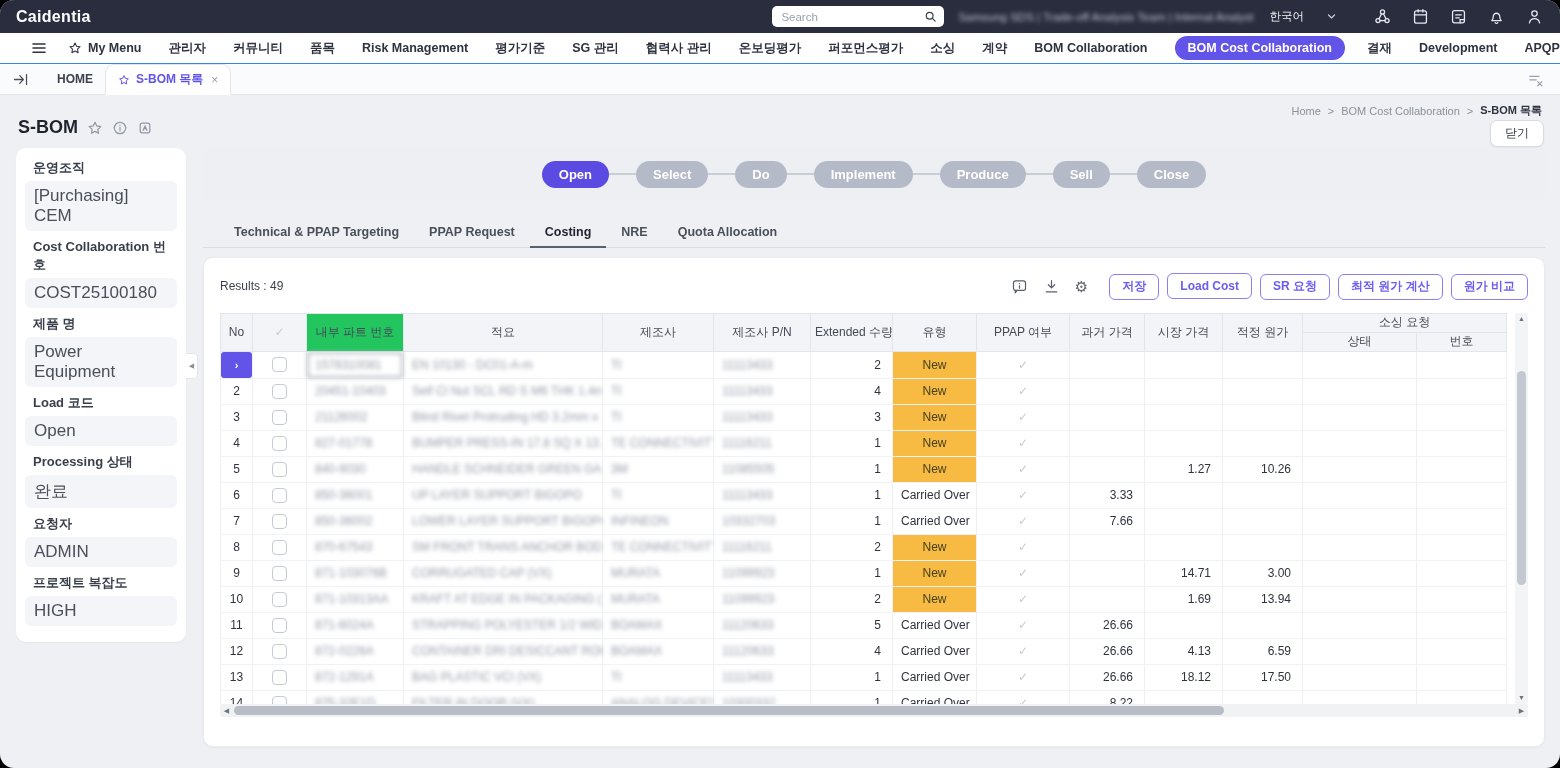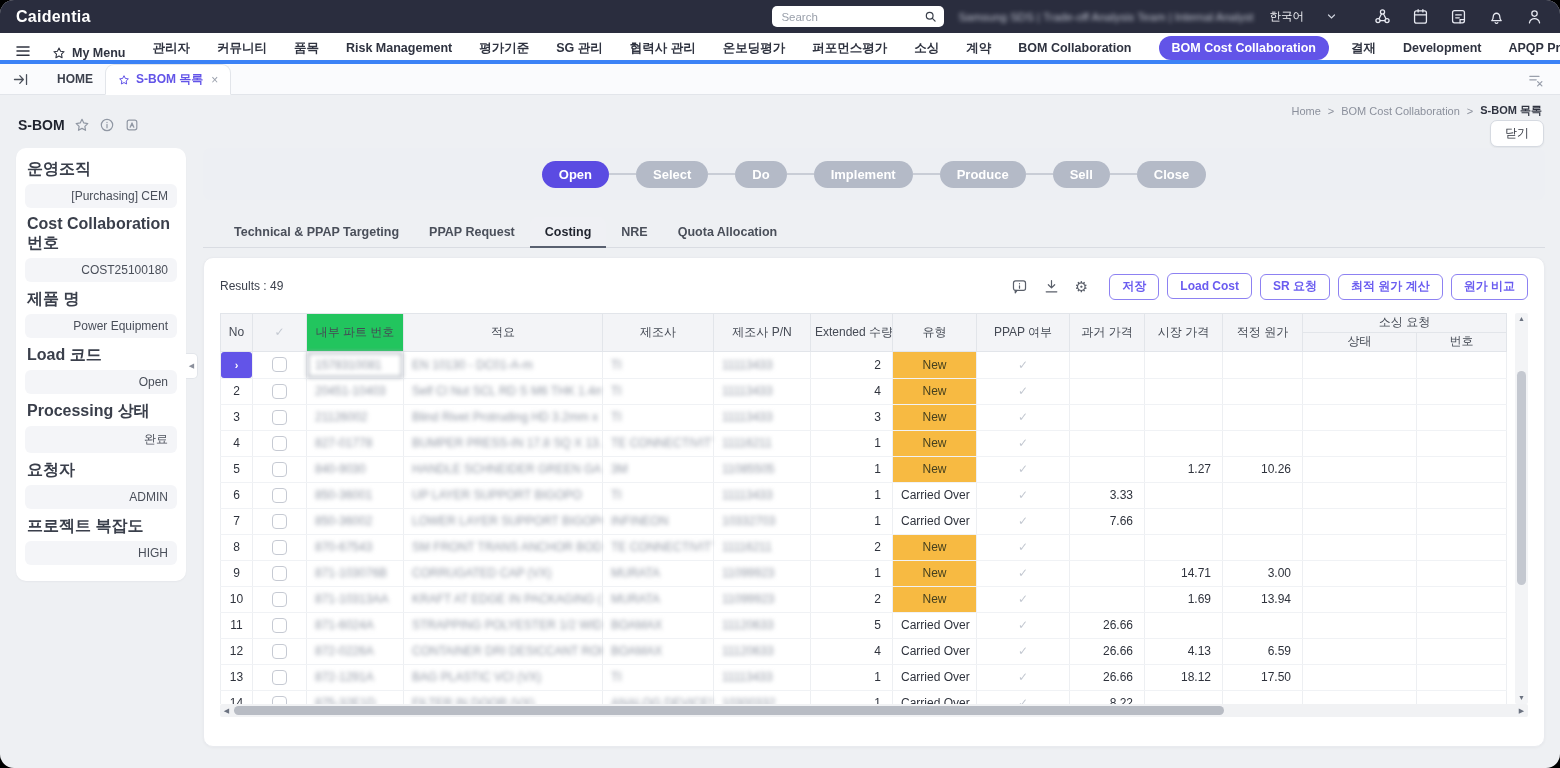--- a/index.html
+++ b/index.html
@@ -14,49 +14,49 @@
   .searchbox input{border:none;outline:none;flex:1;font-size:11.5px;color:#444;background:transparent;font-family:inherit;min-width:0;}
   .searchbox input::placeholder{color:#9aa0ab;}
   .searchbox svg{width:13px;height:13px;color:#3a3f4a;flex:0 0 auto;}
   .userinfo{margin:0 16px 0 14px;color:#c9cdd9;font-size:11.5px;filter:blur(2.3px);opacity:.9;white-space:nowrap;max-width:300px;overflow:hidden;}
   .lang{color:#f2f3f7;font-size:11.5px;display:flex;align-items:center;gap:23px;margin-right:18px;cursor:pointer;}
   .lang svg{width:9px;height:9px;color:#cfd3dd;}
   .tb-ico{width:19px;height:19px;color:#e8eaf2;margin-left:19px;cursor:pointer;display:flex;align-items:center;justify-content:center;}
   .tb-ico svg{width:19px;height:19px;}
 
   
-  .menubar{height:31px;background:#fff;border-bottom:4px solid #3b82f6;display:flex;align-items:flex-end;padding:0 14px;box-sizing:border-box;white-space:nowrap;overflow:hidden;}
+  .menubar{height:31px;background:#fff;border-bottom:1px solid #3b82f6;display:flex;align-items:center;padding:0 30px;box-sizing:border-box;white-space:nowrap;overflow:hidden;}
   .hamb{width:18px;height:18px;color:#2f3340;margin-right:20px;flex:0 0 auto;cursor:pointer;}
   .menu-item{font-size:12.5px;font-weight:700;color:#2f3340;margin-right:27px;cursor:pointer;flex:0 0 auto;display:flex;align-items:center;gap:6px;}
   .menu-item.active{background:#6254e8;color:#fff;padding:5px 13px;border-radius:14px;margin-right:22px;}
   .menu-item .st{width:14px;height:14px;color:#2f3340;}
 
   
   .tabstrip{height:31px;background:#fafbfd;border-bottom:1px solid #e2e5ea;display:flex;align-items:stretch;padding:0 12px;box-sizing:border-box;position:relative;}
   .ts-ico{width:17px;height:17px;color:#4a4f5a;align-self:center;margin-right:16px;cursor:pointer;}
   .ts-tab{display:flex;align-items:center;font-size:12px;color:#3c414d;font-weight:700;padding:0 12px;cursor:pointer;}
   .ts-tab.active{background:#fff;border:1px solid #e2e5ea;border-bottom-color:#fff;border-radius:9px 9px 0 0;margin-bottom:-1px;color:#6254e8;gap:6px;}
   .ts-tab.active .pin{width:12px;height:12px;color:#6254e8;}
   .ts-tab .x{color:#9aa0ac;font-size:12px;margin-left:2px;font-weight:400;}
   .ts-right{position:absolute;right:16px;top:7px;width:17px;height:17px;color:#9aa0ac;cursor:pointer;}
 
   
   .content{position:absolute;top:95px;left:0;right:0;bottom:0;}
   .breadcrumb{position:absolute;top:8px;right:18px;font-size:11px;color:#8b909c;display:flex;gap:7px;align-items:center;}
   .breadcrumb .last{font-weight:700;color:#2f3340;}
   .title-row{position:absolute;top:22px;left:18px;display:flex;align-items:center;gap:9px;}
-  .pg-title{font-size:14px;font-weight:700;color:#1f232e;}
+  .pg-title{font-size:18px;font-weight:700;color:#1f232e;}
   .t-ico{width:16px;height:16px;color:#9198a4;cursor:pointer;}
   .close-btn{position:absolute;top:25px;right:16px;background:#fff;border:1px solid #d6dae1;border-radius:7px;font-size:12px;color:#2f333d;padding:4px 14px;cursor:pointer;box-shadow:0 1px 2px rgba(25,30,50,.06);font-family:inherit;}
 
   
   .sidebar{position:absolute;top:53px;left:16px;width:170px;background:#fff;border-radius:10px;padding:11px 9px 9px;box-sizing:border-box;box-shadow:0 1px 2px rgba(25,30,50,.04);}
   .fld{margin-bottom:7px;}
-  .fld .lb{font-size:16px;font-weight:700;color:#3a3f4b;margin:0 2px 4px;}
-  .fld .vl{background:#f4f5f8;border-radius:6px;font-size:12px;color:#4a4f5a;padding:5px 9px;min-height:13px;text-align:right;}
+  .fld .lb{font-size:13px;font-weight:700;color:#3a3f4b;margin:0 8px 4px;}
+  .fld .vl{background:#f4f5f8;border-radius:6px;font-size:17px;color:#4a4f5a;padding:5px 9px;min-height:13px;}
   .collapse-handle{position:absolute;top:258px;left:186px;width:11px;height:24px;background:#fff;border:1px solid #e2e5ea;border-left:none;border-radius:0 5px 5px 0;display:flex;align-items:center;justify-content:center;font-size:7px;color:#8b909c;cursor:pointer;}
 
   
   .main{position:absolute;top:53px;left:203px;right:15px;}
   .stepper{height:52px;background:#edeff3;border-radius:8px;display:flex;align-items:center;justify-content:center;}
   .pill{height:27px;border-radius:14px;background:#b4bac7;color:#fff;font-size:13px;font-weight:700;display:flex;align-items:center;padding:0 17px;cursor:pointer;}
   .pill.active{background:#5b4be2;}
   .conn{width:27px;height:2px;background:#c9cdd6;}
 
   .sec-tabs{margin-top:17px;display:flex;align-items:flex-end;border-bottom:1px solid #d9dce2;padding:0 0 0 16px;height:31px;box-sizing:border-box;}

